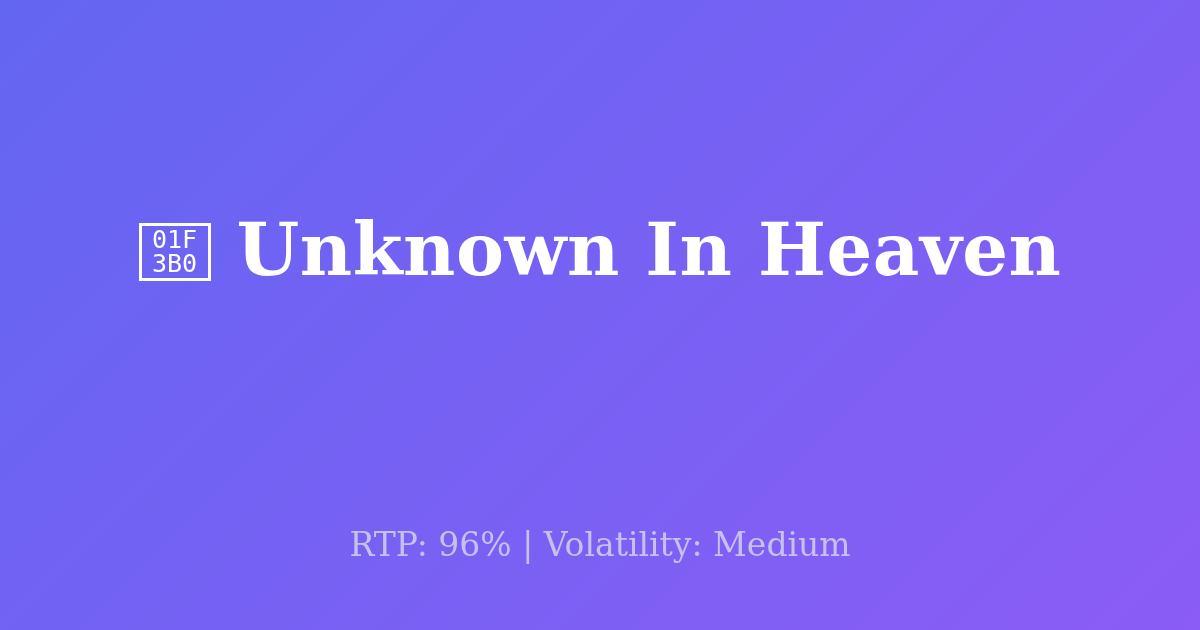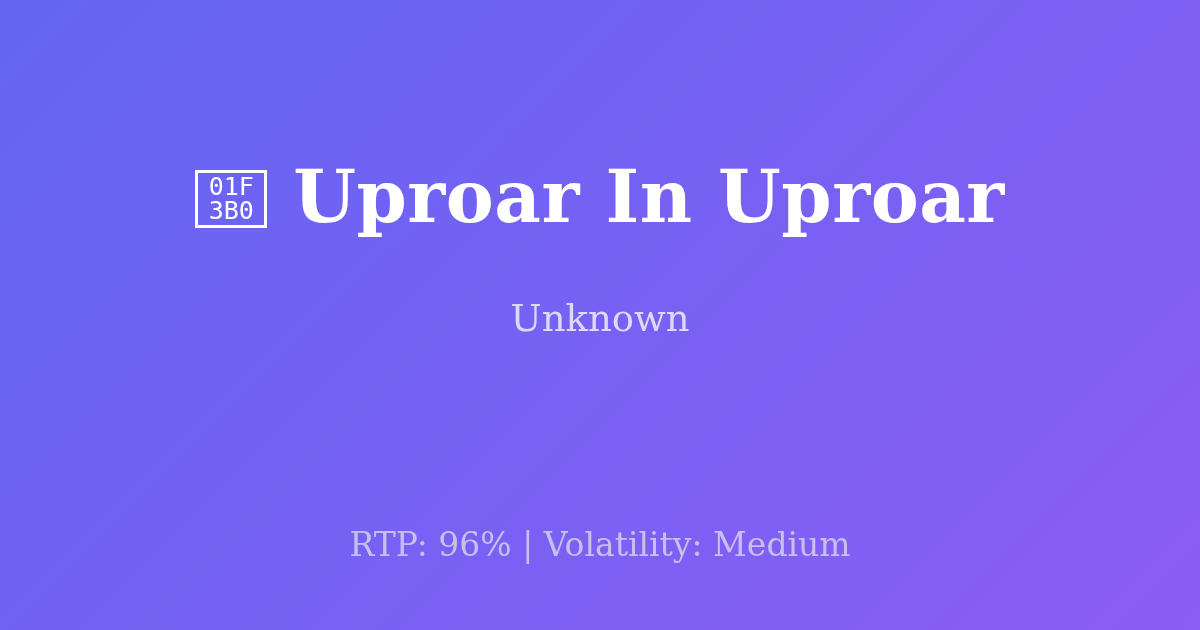--- a/index.html
+++ b/index.html
@@ -116,23 +116,22 @@
 
   <div class="hero">
 
     <div class="title-row">
 
       <span class="tofu-glyph">
         <span class="hex-row">01F</span>
         <span class="hex-row">3B0</span>
       </span>
 
-      <h1 class="page-title">Uproar In Uproar</h1>
+      <h1 class="page-title">Unknown In Heaven</h1>
 
     </div>
 
-    <div class="page-subtitle">Unknown</div>
 
   </div>
 
   <div class="meta-footer">RTP: 96% | Volatility: Medium</div>
 
 </div>
 
 </body></html>

